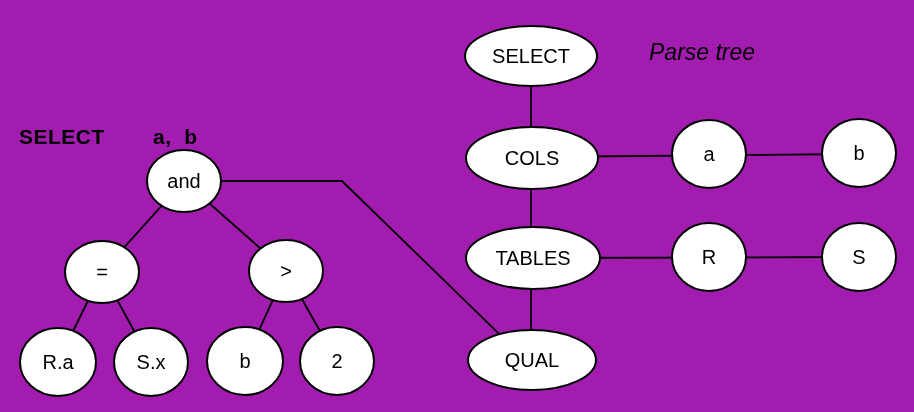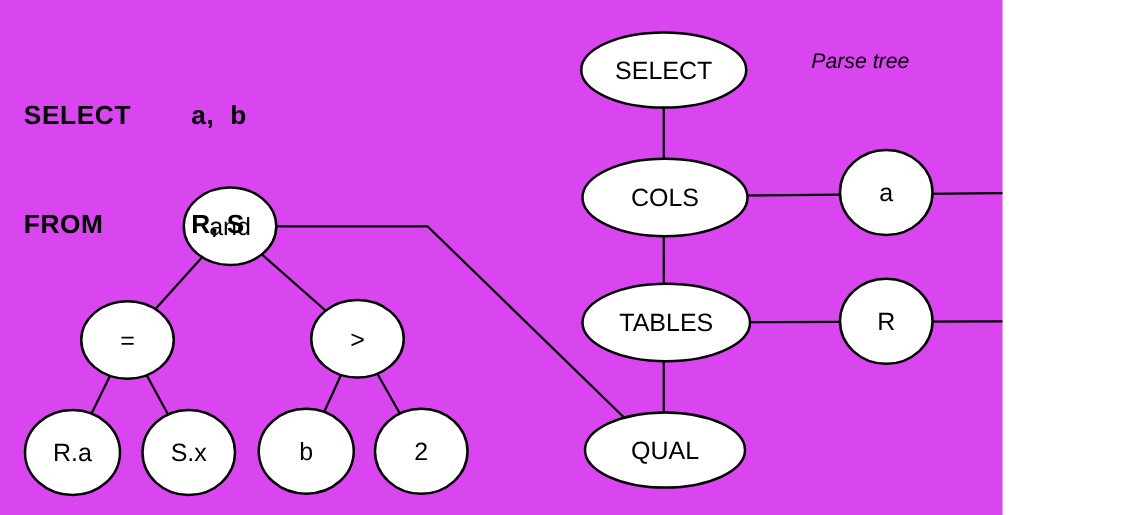--- a/index.html
+++ b/index.html
@@ -2,23 +2,23 @@
 <html><head>
 <meta charset="utf-8">
 <style>
   html, body {
     margin: 0;
     padding: 0;
     background: #ffffff;
   }
   .stage {
     position: relative;
-    width: 802px;
+    width: 914px;
     height: 412px;
-    background: #d946ef;
+    background: #a21caf;
     overflow: hidden;
     font-family: "Liberation Sans", "DejaVu Sans", sans-serif;
     color: #000000;
   }
   .diagram-svg {
     position: absolute;
     left: 0;
     top: 0;
     width: 914px;
     height: 412px;
@@ -42,30 +42,30 @@
   .query-block {
     position: absolute;
     left: 19px;
     top: 20px;
     font-size: 21px;
     font-weight: bold;
     line-height: 29px;
     letter-spacing: 0.5px;
     white-space: pre;
   }
-  .query-line { display: block; }
+  .query-line { display: block; margin-top: 44px; }
   .query-keyword {
     display: inline-block;
     width: 134px;
   }
   .caption {
     position: absolute;
     left: 649px;
     top: 39px;
-    font-size: 17px;
+    font-size: 23px;
     font-style: italic;
     white-space: pre;
   }
 </style>
 </head>
 <body>
 
 <div class="stage">
 
   <svg class="diagram-svg" viewBox="0 0 914 412">
@@ -150,18 +150,17 @@
       </g>
       <g>
         <ellipse class="node-shape" cx="337" cy="361" rx="37" ry="34"></ellipse>
         <text class="node-label" x="337" y="368">2</text>
       </g>
     </g>
   </svg>
 
   <div class="query-block">
     <span class="query-line"><span class="query-keyword">SELECT</span><span>a,  b</span></span>
-    <span class="query-line"><span class="query-keyword">FROM</span><span>R, S</span></span>
   </div>
 
   <div class="caption">Parse tree</div>
 
 </div>
 
 </body></html>

